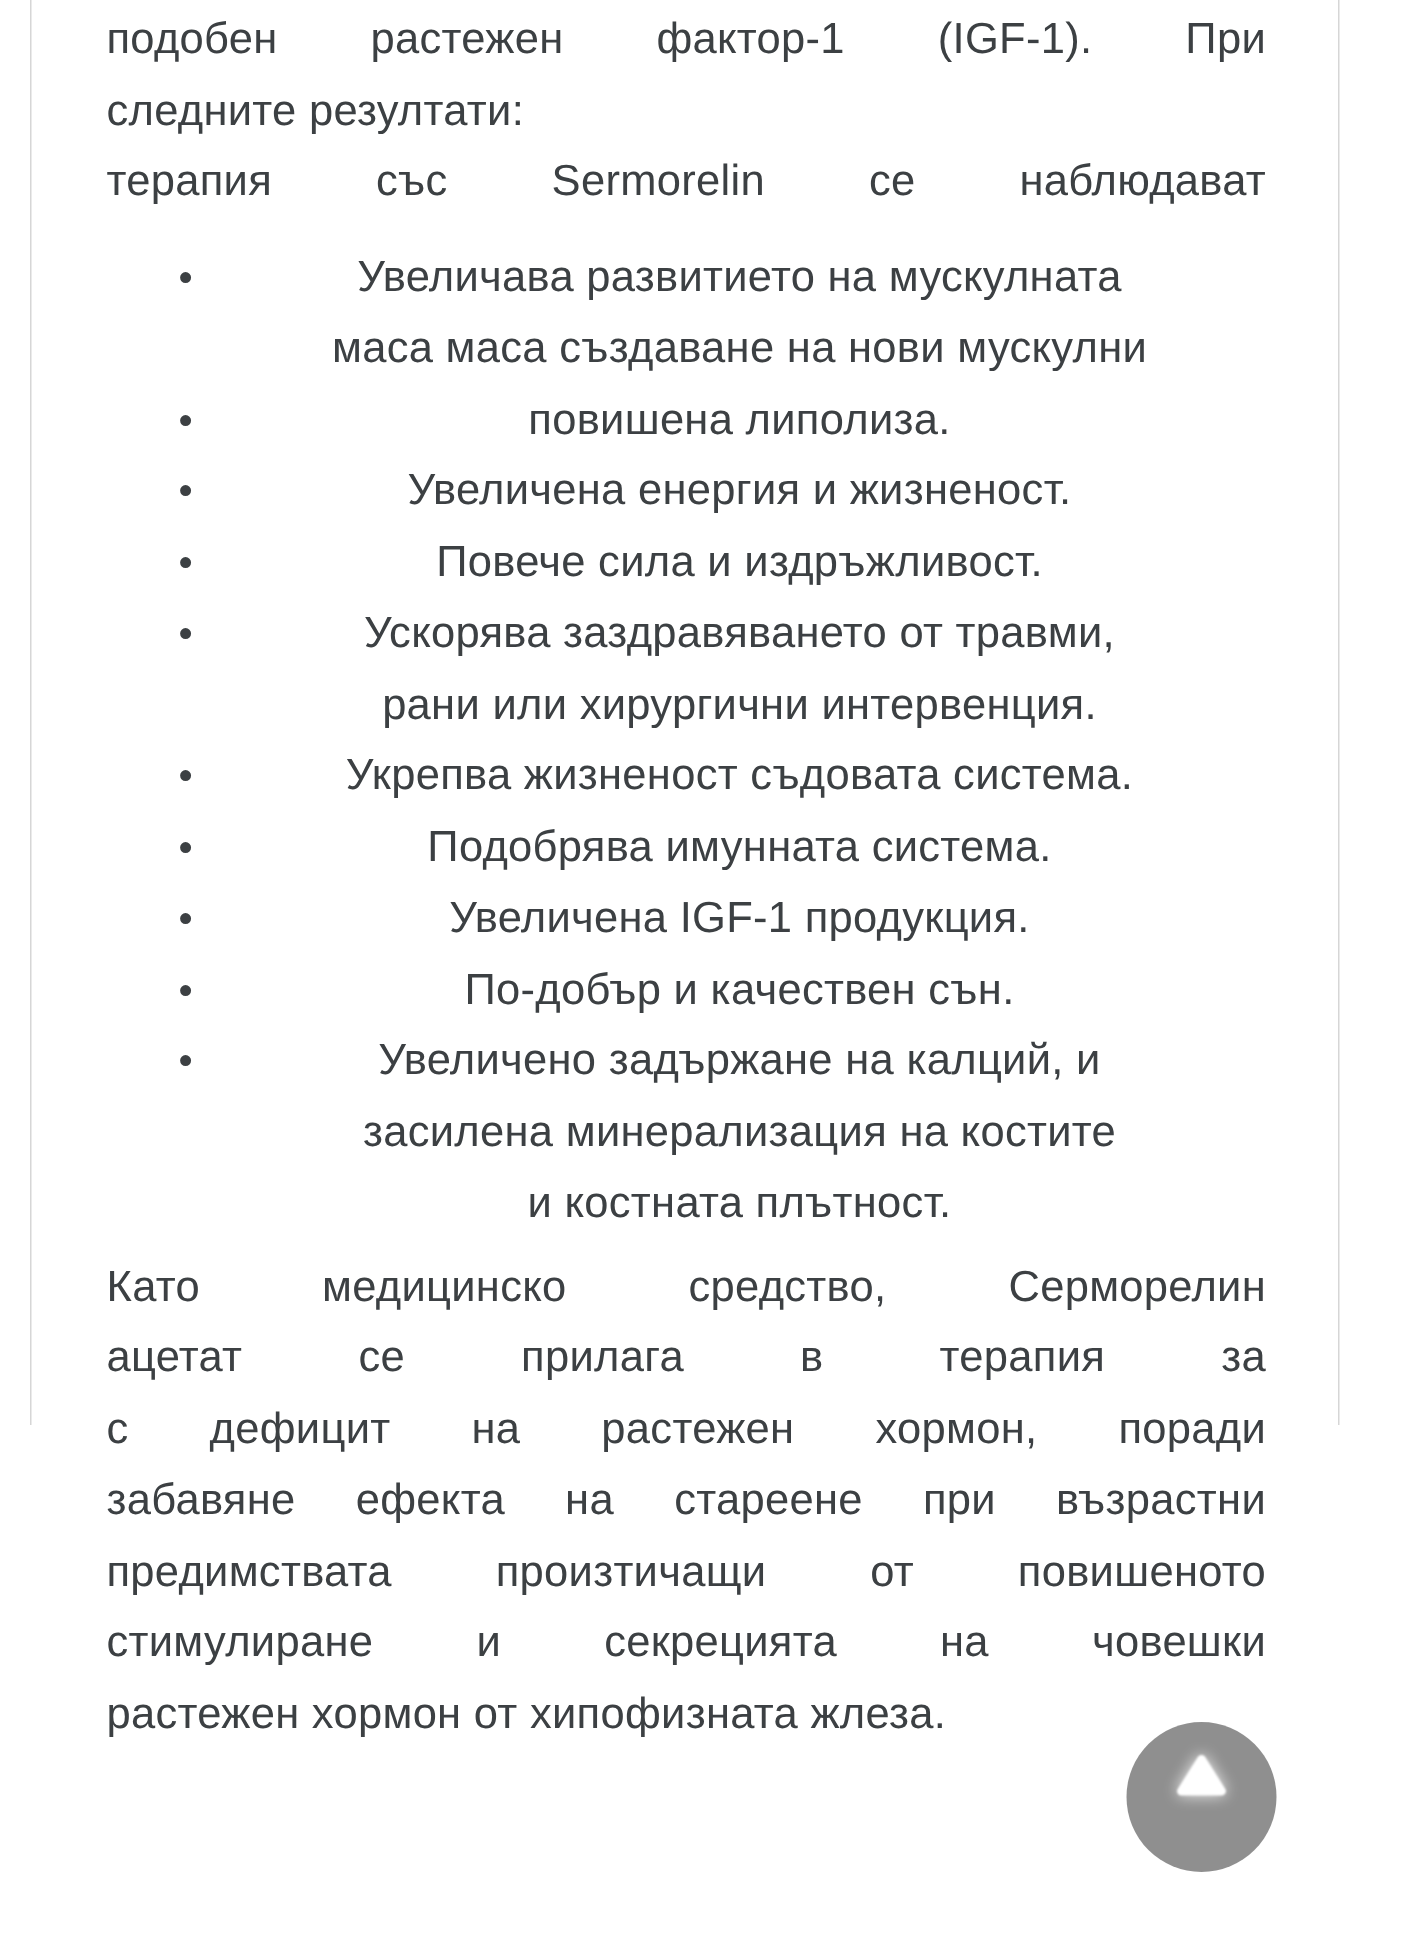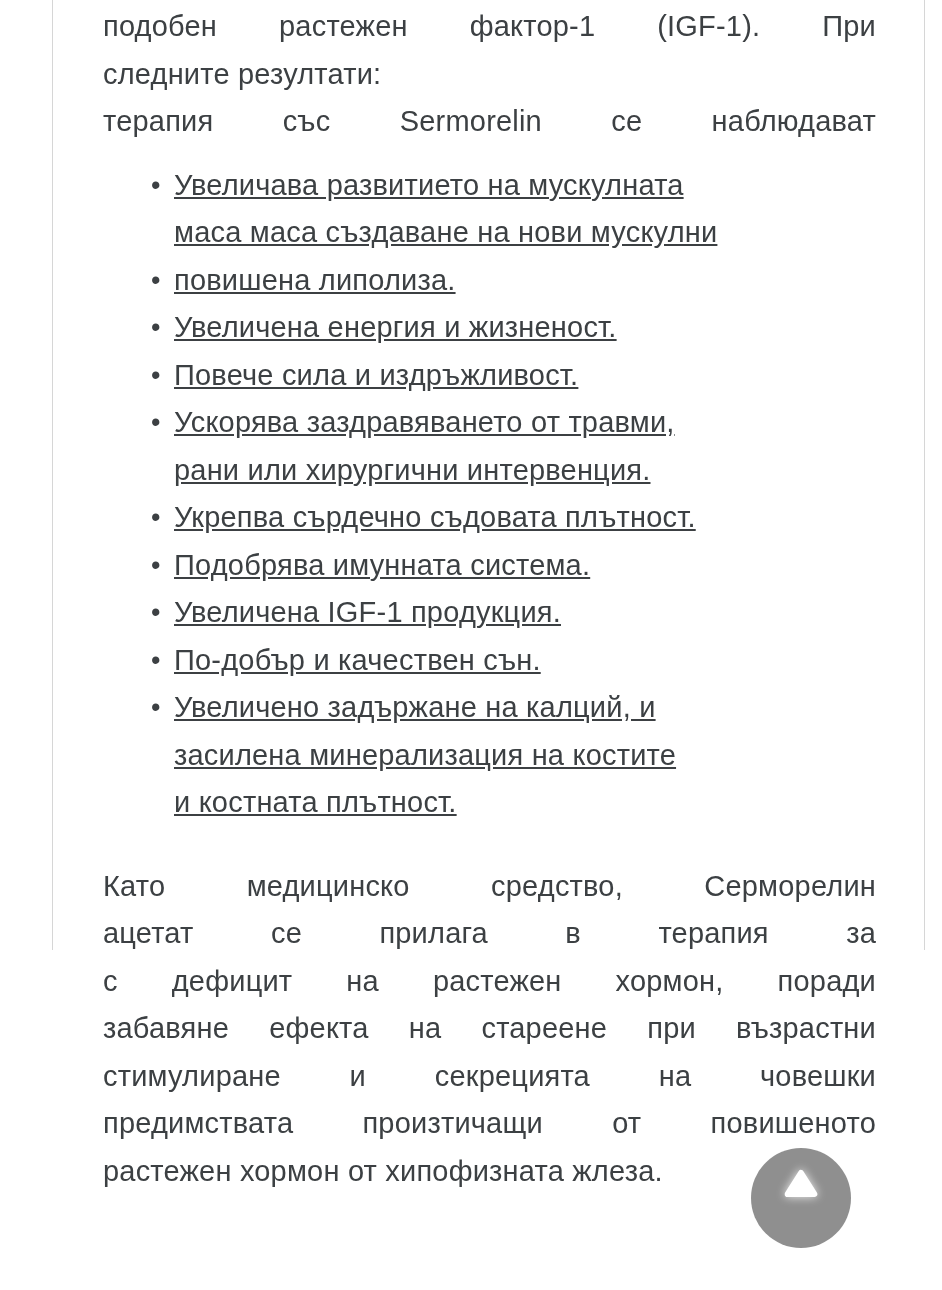--- a/index.html
+++ b/index.html
@@ -9,21 +9,21 @@
   body {
     width: 942px;
     height: 1290px;
     background: var(--background, #ffffff);
     overflow: hidden;
     position: relative;
     font-family: "Liberation Sans", sans-serif;
   }
   .frame {
     position: absolute;
-    left: 52px;
+    left: 20px;
     top: 0;
     width: 873px;
     height: 950px;
     box-sizing: border-box;
     border-left: 1px solid var(--frame-border, #d6d6d6);
     border-right: 1px solid var(--frame-border, #d6d6d6);
     background: var(--background, #ffffff);
   }
   .content {
     padding: 3px 48px 0 50px;
@@ -53,25 +53,24 @@
     display: flex;
     padding-left: 48px;
   }
   .bullet {
     flex: 0 0 23px;
     width: 23px;
     font-size: 27px;
   }
   .li-lines {
     flex: 1 1 auto;
-    text-align: left;
-    text-decoration: underline;
+    text-align: center;
   }
   .closing {
-    margin-top: 36px;
+    margin-top: 8px;
   }
   .scroll-top {
     position: absolute;
     left: 751px;
     top: 1148px;
     width: 100px;
     height: 100px;
     border-radius: 50%;
     border: none;
     padding: 0;
@@ -129,21 +128,21 @@
       <li>
         <span class="bullet">•</span>
         <div class="li-lines">
             <div class="tline">Ускорява заздравяването от травми,</div>
             <div class="tline tline-last">рани или хирургични интервенция.</div>
           </div>
       </li>
       <li>
         <span class="bullet">•</span>
         <div class="li-lines">
-            <div class="tline tline-last">Укрепва сърдечно съдовата плътност.</div>
+            <div class="tline tline-last">Укрепва жизненост съдовата система.</div>
           </div>
       </li>
       <li>
         <span class="bullet">•</span>
         <div class="li-lines">
             <div class="tline tline-last">Подобрява имунната система.</div>
           </div>
       </li>
       <li>
         <span class="bullet">•</span>
@@ -165,22 +164,22 @@
             <div class="tline tline-last">и костната плътност.</div>
           </div>
       </li>
     </ul>
 
     <div class="para closing">
         <div class="tline">Като медицинско средство, Серморелин</div>
         <div class="tline">ацетат се прилага в терапия за</div>
         <div class="tline">с дефицит на растежен хормон, поради</div>
         <div class="tline">забавяне ефекта на стареене при възрастни</div>
+        <div class="tline">предимствата произтичащи от повишеното</div>
         <div class="tline">стимулиране и секрецията на човешки</div>
-        <div class="tline">предимствата произтичащи от повишеното</div>
         <div class="tline tline-last">растежен хормон от хипофизната жлеза.</div>
       </div>
 
   </div>
 </div>
 
 <button class="scroll-top" type="button">
   <svg viewBox="0 0 32 26" aria-hidden="true">
     <path d="M16 3 L28 22 H4 Z" fill="#ffffff" stroke="#ffffff" stroke-width="5" stroke-linejoin="round"></path>
   </svg>

